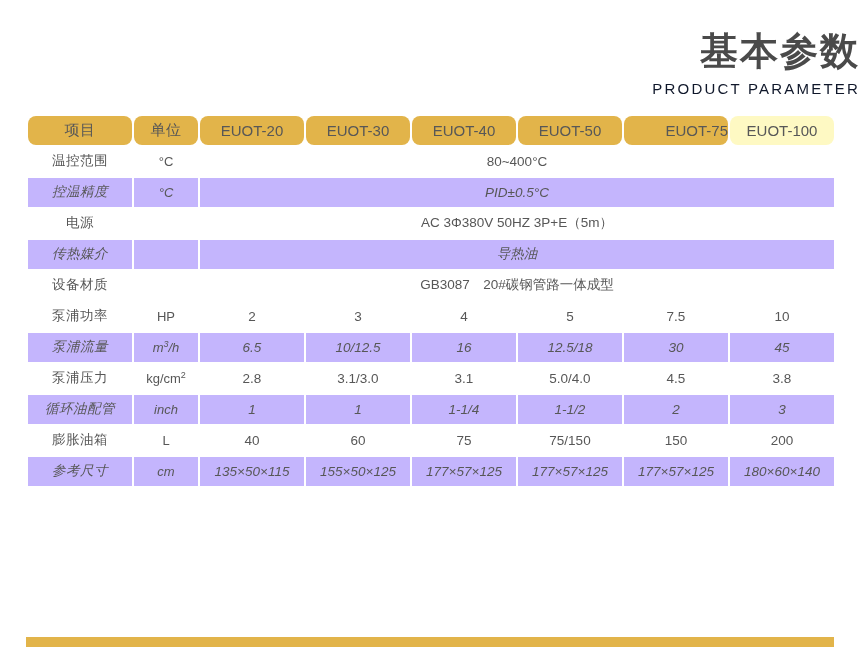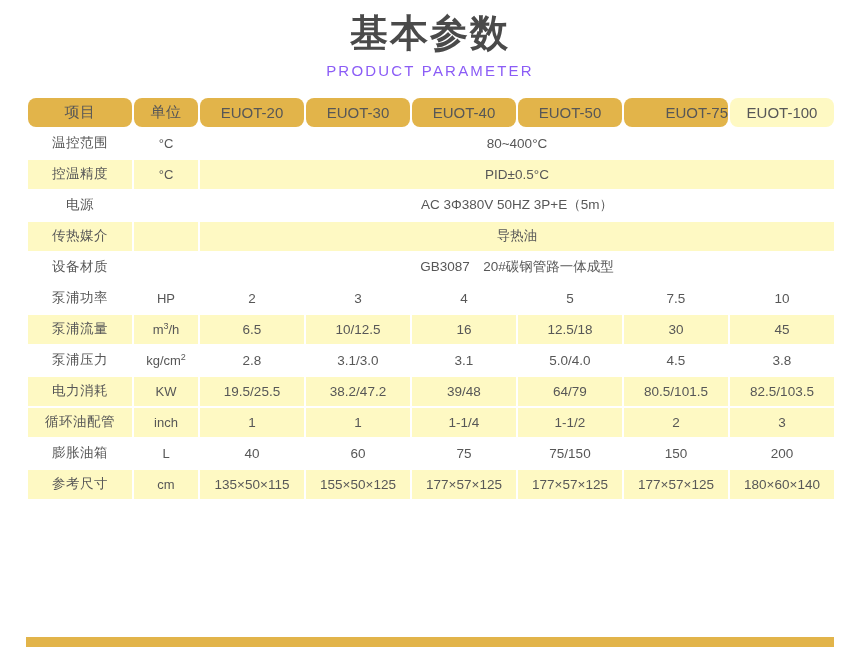--- a/index.html
+++ b/index.html
@@ -12,34 +12,34 @@
     width: 860px;
     height: 647px;
     overflow: hidden;
     font-family: "Liberation Sans", "DejaVu Sans", sans-serif;
     color: #555555;
     -webkit-font-smoothing: antialiased;
   }
 
   
   .page-header {
-    text-align: center;
-    padding-top: 12px;
+    text-align: right;
+    padding-top: 30px;
   }
   .page-title {
     font-size: 38px;
     font-weight: bold;
     color: #4a4a4a;
     letter-spacing: 2px;
     line-height: 1.15;
     margin: 0;
   }
   .page-subtitle {
     font-size: 15px;
-    color: #8b5cf6;
+    color: #0f172a;
     letter-spacing: 2.2px;
     margin: 6px 0 0 0;
     font-weight: normal;
   }
 
   
   .table-wrap {
     width: 808px;
     margin: 17px auto 0 auto;
   }
@@ -74,21 +74,22 @@
     font-size: 15px;
     height: 30px;
     letter-spacing: 0.4px;
     border-radius: 8px;
   }
   thead th.model-head {
     letter-spacing: 0px;
   }
 
   tbody tr.shaded td.filled {
-    background: #fef9c3;
+    background: #c4b5fd;
+    font-style: italic;
   }
   tbody tr.plain td.filled {
     background: #ffffff;
   }
   td.merged {
     text-align: center;
   }
   td.label {
     letter-spacing: 0.5px;
   }
@@ -194,30 +195,20 @@
           <td class="filled label">泵浦压力</td>
           <td class="filled unit">kg/cm<sup>2</sup></td>
           <td class="filled">2.8</td>
           <td class="filled">3.1/3.0</td>
           <td class="filled">3.1</td>
           <td class="filled">5.0/4.0</td>
           <td class="filled">4.5</td>
           <td class="filled">3.8</td>
         </tr>
         <tr class="shaded">
-          <td class="filled label">电力消耗</td>
-          <td class="filled unit">KW</td>
-          <td class="filled">19.5/25.5</td>
-          <td class="filled">38.2/47.2</td>
-          <td class="filled">39/48</td>
-          <td class="filled">64/79</td>
-          <td class="filled">80.5/101.5</td>
-          <td class="filled">82.5/103.5</td>
-        </tr>
-        <tr class="shaded">
           <td class="filled label">循环油配管</td>
           <td class="filled unit">inch</td>
           <td class="filled">1</td>
           <td class="filled">1</td>
           <td class="filled">1-1/4</td>
           <td class="filled">1-1/2</td>
           <td class="filled">2</td>
           <td class="filled">3</td>
         </tr>
         <tr class="plain">

